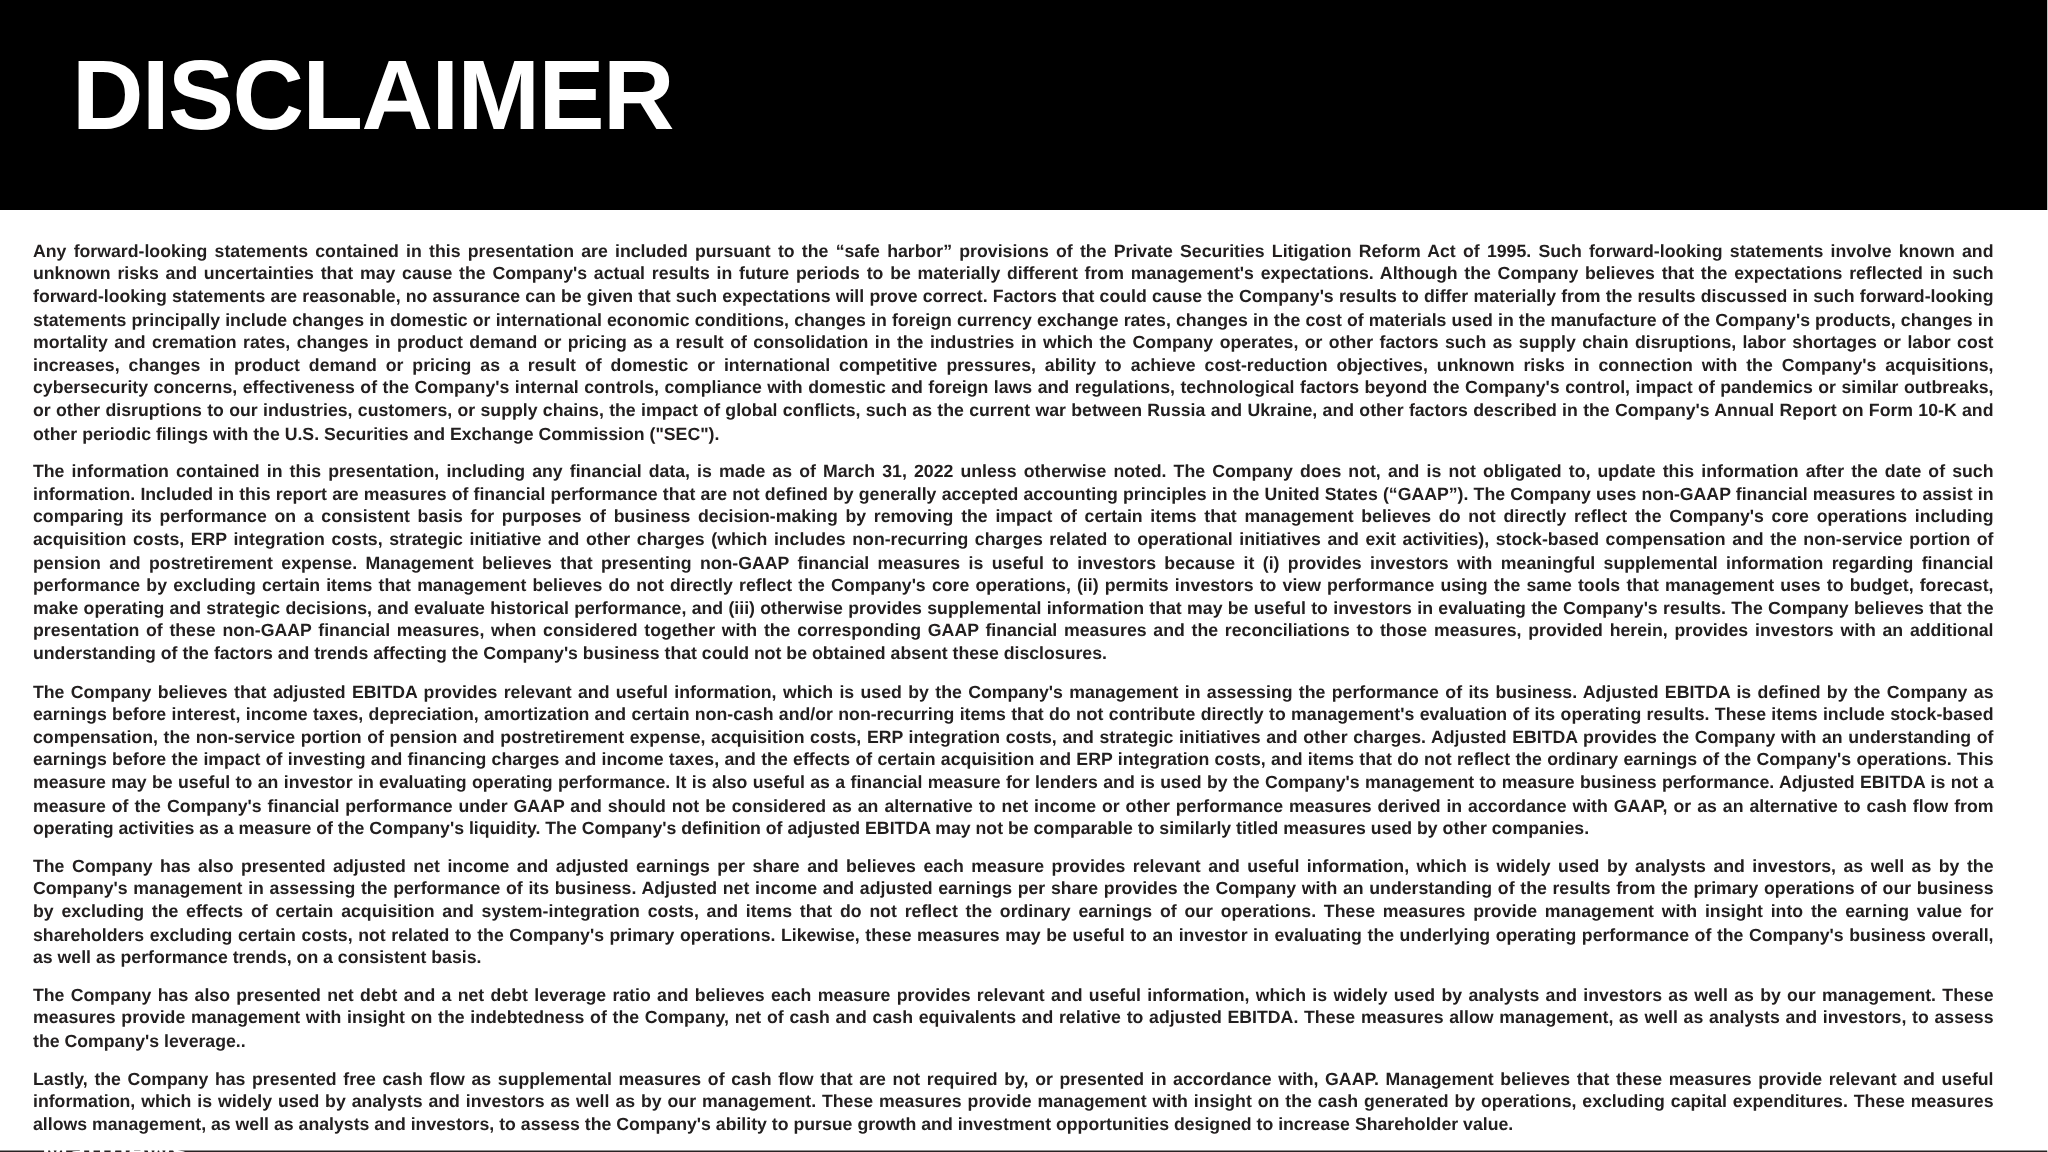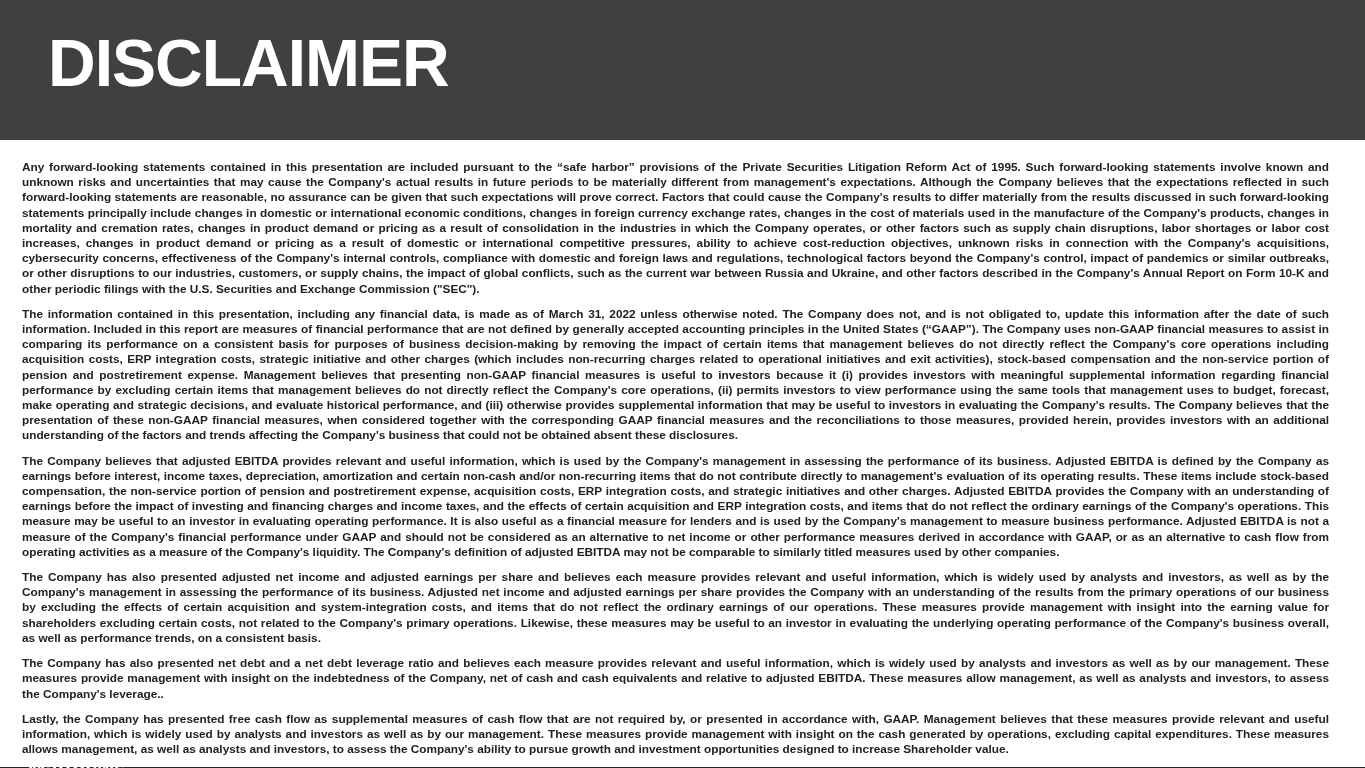--- a/index.html
+++ b/index.html
@@ -9,21 +9,21 @@
     background: #ffffff;
     color: #232020;
     overflow: hidden;
     position: relative;
   }
   .slide { width: 1365px; height: 768px; display: flex; flex-direction: column; }
 
   
   .header {
     height: 140px;
-    background: #404040;
+    background: #000000;
     flex: 0 0 auto;
     display: flex;
     align-items: center;
   }
   .header h1 {
     color: #ffffff;
     font-size: 66px;
     font-weight: bold;
     letter-spacing: -1px;
     padding-left: 48px;

